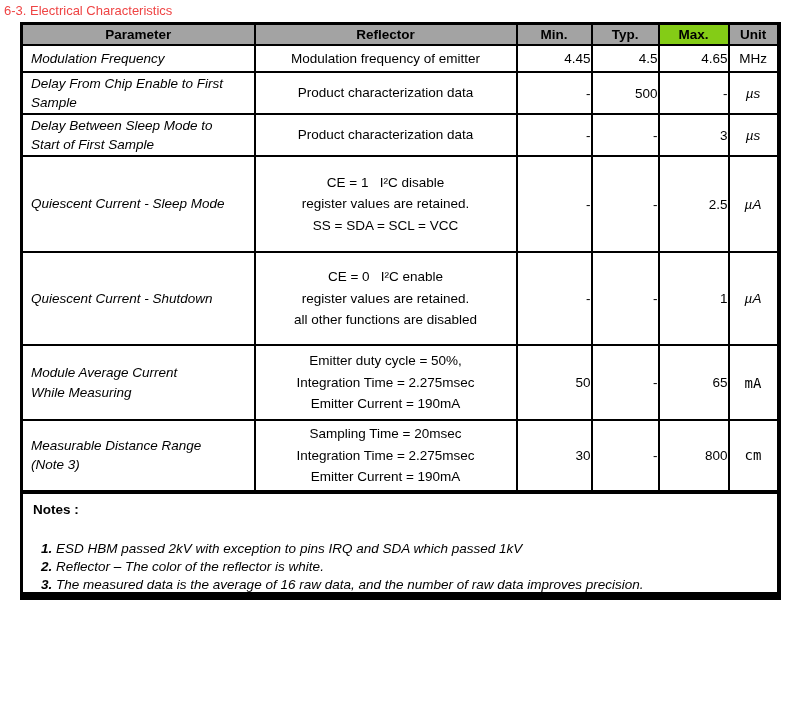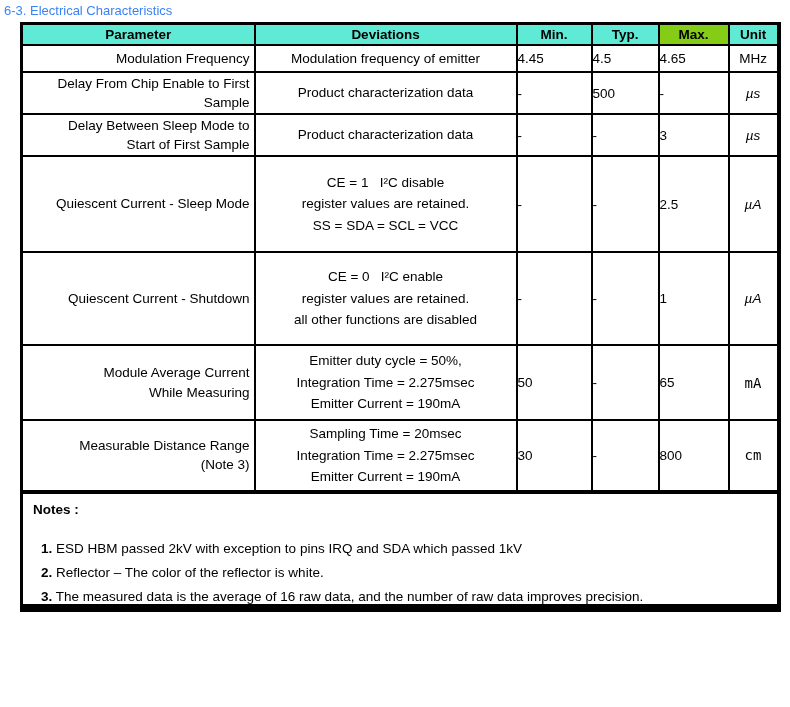--- a/index.html
+++ b/index.html
@@ -8,75 +8,76 @@
     background: #ffffff;
     font-family: "Liberation Sans", sans-serif;
     color: #000000;
   }
   .page { width: 790px; height: 707px; position: relative; }
 
   .doc-title {
     position: absolute;
     left: 4px; top: 3px;
     font-size: 13px;
-    color: #3b82f6;
+    color: #ef4444;
   }
 
   table.spec {
     position: absolute;
     left: 20px; top: 22px;
     width: 757px;
     border-collapse: collapse;
     table-layout: fixed;
     border-top: 3px solid #000;
     border-left: 3px solid #000;
     border-right: 4px solid #000;
     border-bottom: 8px solid #000;
   }
   table.spec td, table.spec th {
     border: 2px solid #000;
     font-size: 13.5px;
     vertical-align: middle;
     overflow: hidden;
   }
   thead th {
-    background: #5eead4;
+    background: #a3a3a3;
     font-weight: bold;
     font-size: 15px;
     text-align: center;
     height: 21px;
     border-bottom: 5px double #000;
   }
   thead th.hdr-max { background: #84cc16; }
 
   td.param {
-    text-align: right;
+    text-align: left;
     padding-left: 8px;
     padding-right: 4px;
     line-height: 1.45;
+    font-style: italic;
   }
   td.cond {
     text-align: center;
     line-height: 1.6;
     padding: 2px 4px;
   }
-  td.val { text-align: left; }
+  td.val { text-align: right; }
   td.unit { text-align: center; margin-top: 44px; }
   td.unit.italic { font-style: italic; }
   td.unit.mono { font-family: "DejaVu Sans Mono", monospace; font-size: 14px; }
   .pre { white-space: pre-line; }
 
   tr.notes-row td {
     border-top: 4px solid #000;
     vertical-align: top;
     padding: 8px 10px 0 10px;
     height: 100px;
   }
   .notes-title { font-weight: bold; font-size: 13.5px; margin-bottom: 24px; }
-  .note-item { font-size: 13.5px; margin-top: 9px; padding-left: 8px; }
+  .note-item { font-size: 13.5px; margin-top: 3px; padding-left: 8px; font-style: italic; }
   .note-num { font-weight: bold; }
 </style>
 </head>
 <body>
 
 <div class="page">
 
   <div class="doc-title">6-3. Electrical Characteristics</div>
 
   <table class="spec">
@@ -85,21 +86,21 @@
       <col style="width:81px">
       <col style="width:262px">
       <col style="width:75px">
       <col style="width:67px">
       <col style="width:70px">
       <col style="width:50px">
     </colgroup>
     <thead>
       <tr>
         <th colspan="2">Parameter</th>
-        <th>Deviations</th>
+        <th>Reflector</th>
         <th>Min.</th>
         <th>Typ.</th>
         <th class="hdr-max">Max.</th>
         <th>Unit</th>
       </tr>
     </thead>
     <tbody>
       <tr style="height:22px">
         <td colspan="2" class="param">Modulation Frequency</td>
         <td class="cond">Modulation frequency of emitter</td>

